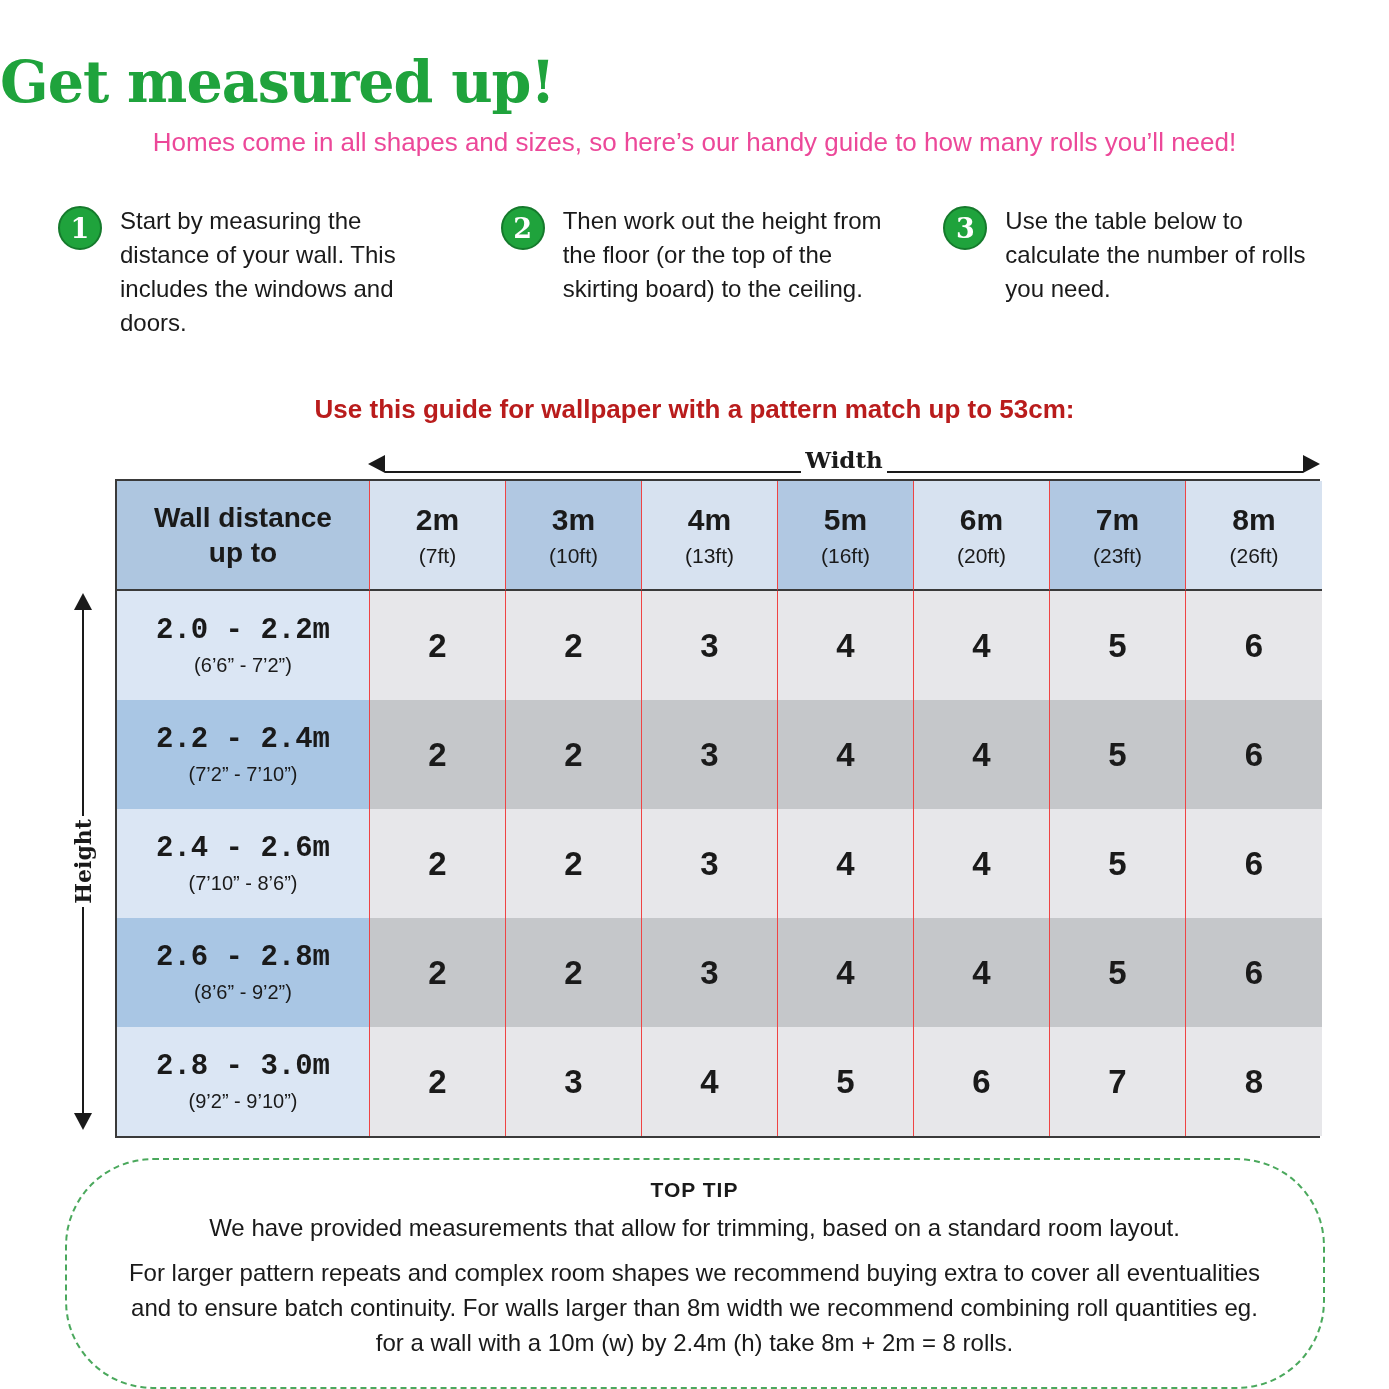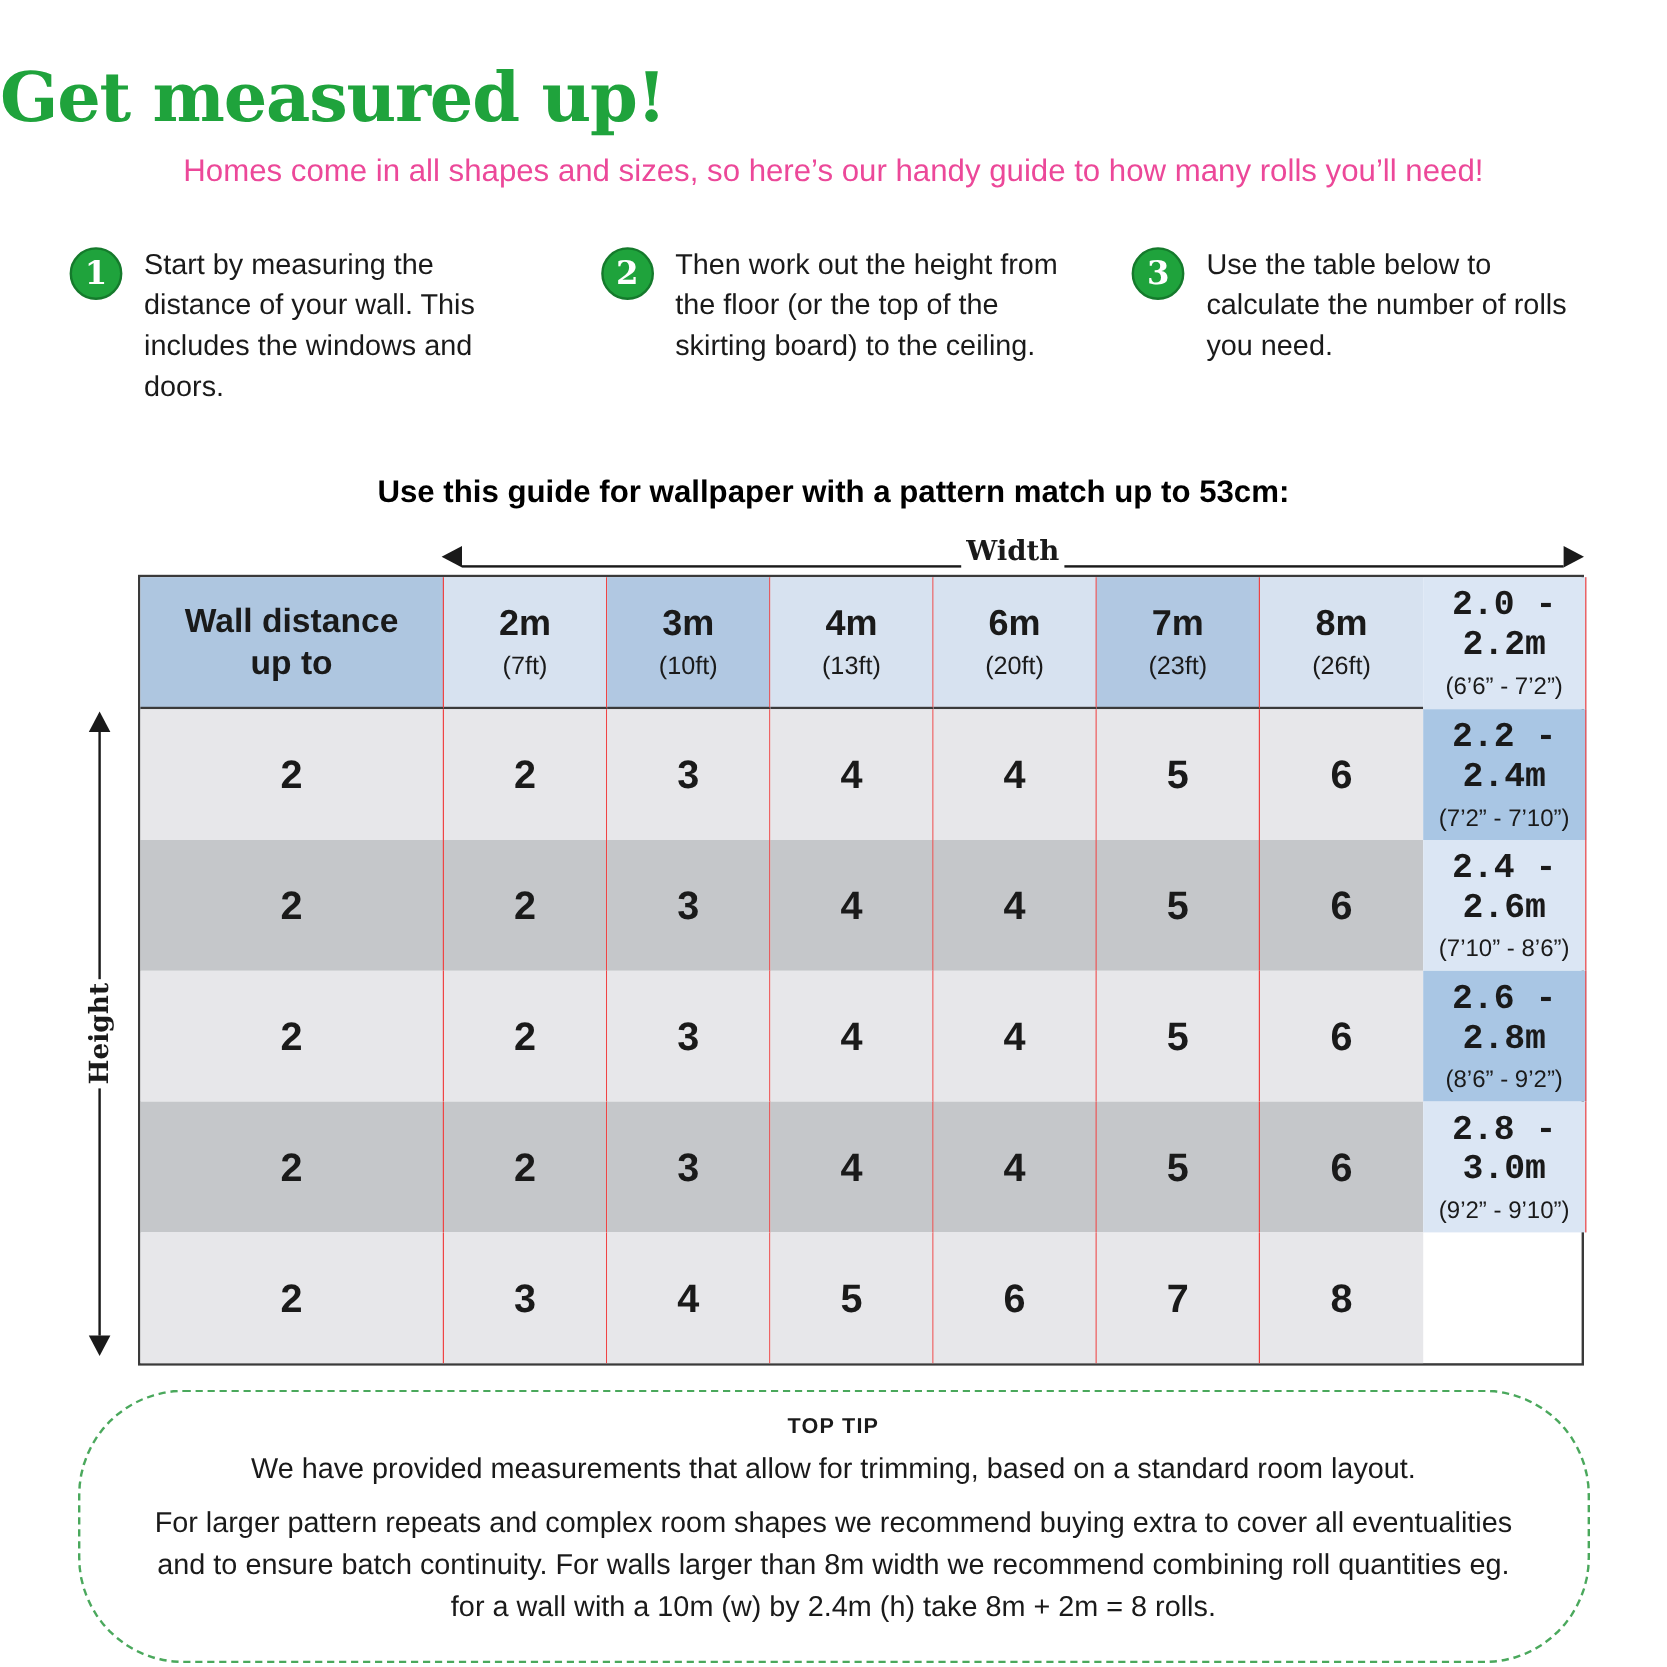--- a/index.html
+++ b/index.html
@@ -25,21 +25,21 @@
   .step { display:flex; align-items:flex-start; gap:18px; }
   .step-num {
     flex:0 0 auto; width:44px; height:44px; border-radius:50%;
     background:#1fa33c; border:2px solid #157a2c; color:#ffffff;
     font-family:"DejaVu Serif", serif; font-weight:bold; font-size:27px;
     display:flex; align-items:center; justify-content:center; margin-top:2px;
   }
   .step-text { font-size:24px; line-height:1.42; max-width:335px; }
   
   .guide-heading {
-    margin-top:54px; text-align:center; font-size:26px; font-weight:bold; color:#000000;
+    margin-top:54px; text-align:center; font-size:26px; font-weight:bold; color:#b91c1c;
   }
   
   .width-arrow {
     margin:22px 0 6px 368px; width:952px; height:26px;
     display:flex; align-items:flex-end;
   }
   .ah-line { flex:1; height:2px; background:#1a1a1a; }
   .tri-left  { width:0; height:0; border-top:9px solid transparent; border-bottom:9px solid transparent; border-right:17px solid #1a1a1a; }
   .tri-right { width:0; height:0; border-top:9px solid transparent; border-bottom:9px solid transparent; border-left:17px solid #1a1a1a; }
   .axis-label {
@@ -83,21 +83,21 @@
   .h-ft { font-size:21px; margin-top:7px; }
   .r-m  { font-size:29px; font-weight:bold;font-family:Liberation Mono, monospace; }
   .r-ft { font-size:20px; margin-top:7px;text-align:right; }
   .dc   { font-size:33px; font-weight:bold; }
   
   .top-tip {
     margin:20px auto 0; width:1260px;
     border:2px dashed #4aa85c; border-radius:88px;
     padding:18px 48px 26px; text-align:center;
   }
-  .tip-heading { font-size:18px; font-weight:bold; letter-spacing:1px; }
+  .tip-heading { font-size:21px; font-weight:bold; letter-spacing:1px; }
   .tip-line1 { margin-top:12px; font-size:24px; }
   .tip-line2 { margin-top:14px; font-size:24px; line-height:1.45; }
 </style>
 </head>
 <body>
 
 <div class="page">
 
   <div class="title">Get measured up!</div>
   <div class="subtitle">Homes come in all shapes and sizes, so here’s our handy guide to how many rolls you’ll need!</div>
@@ -148,20 +148,24 @@
         <div class="h-ft">(7ft)</div>
       </div>
       <div class="tc hc-dark hb">
         <div class="h-m">3m</div>
         <div class="h-ft">(10ft)</div>
       </div>
       <div class="tc hc-light hb">
         <div class="h-m">4m</div>
         <div class="h-ft">(13ft)</div>
       </div>
+      <div class="tc hc-dark hb">
+        <div class="h-m">5m</div>
+        <div class="h-ft">(16ft)</div>
+      </div>
       <div class="tc hc-light hb">
         <div class="h-m">6m</div>
         <div class="h-ft">(20ft)</div>
       </div>
       <div class="tc hc-dark hb">
         <div class="h-m">7m</div>
         <div class="h-ft">(23ft)</div>
       </div>
       <div class="tc hc-light hb lc">
         <div class="h-m">8m</div>

